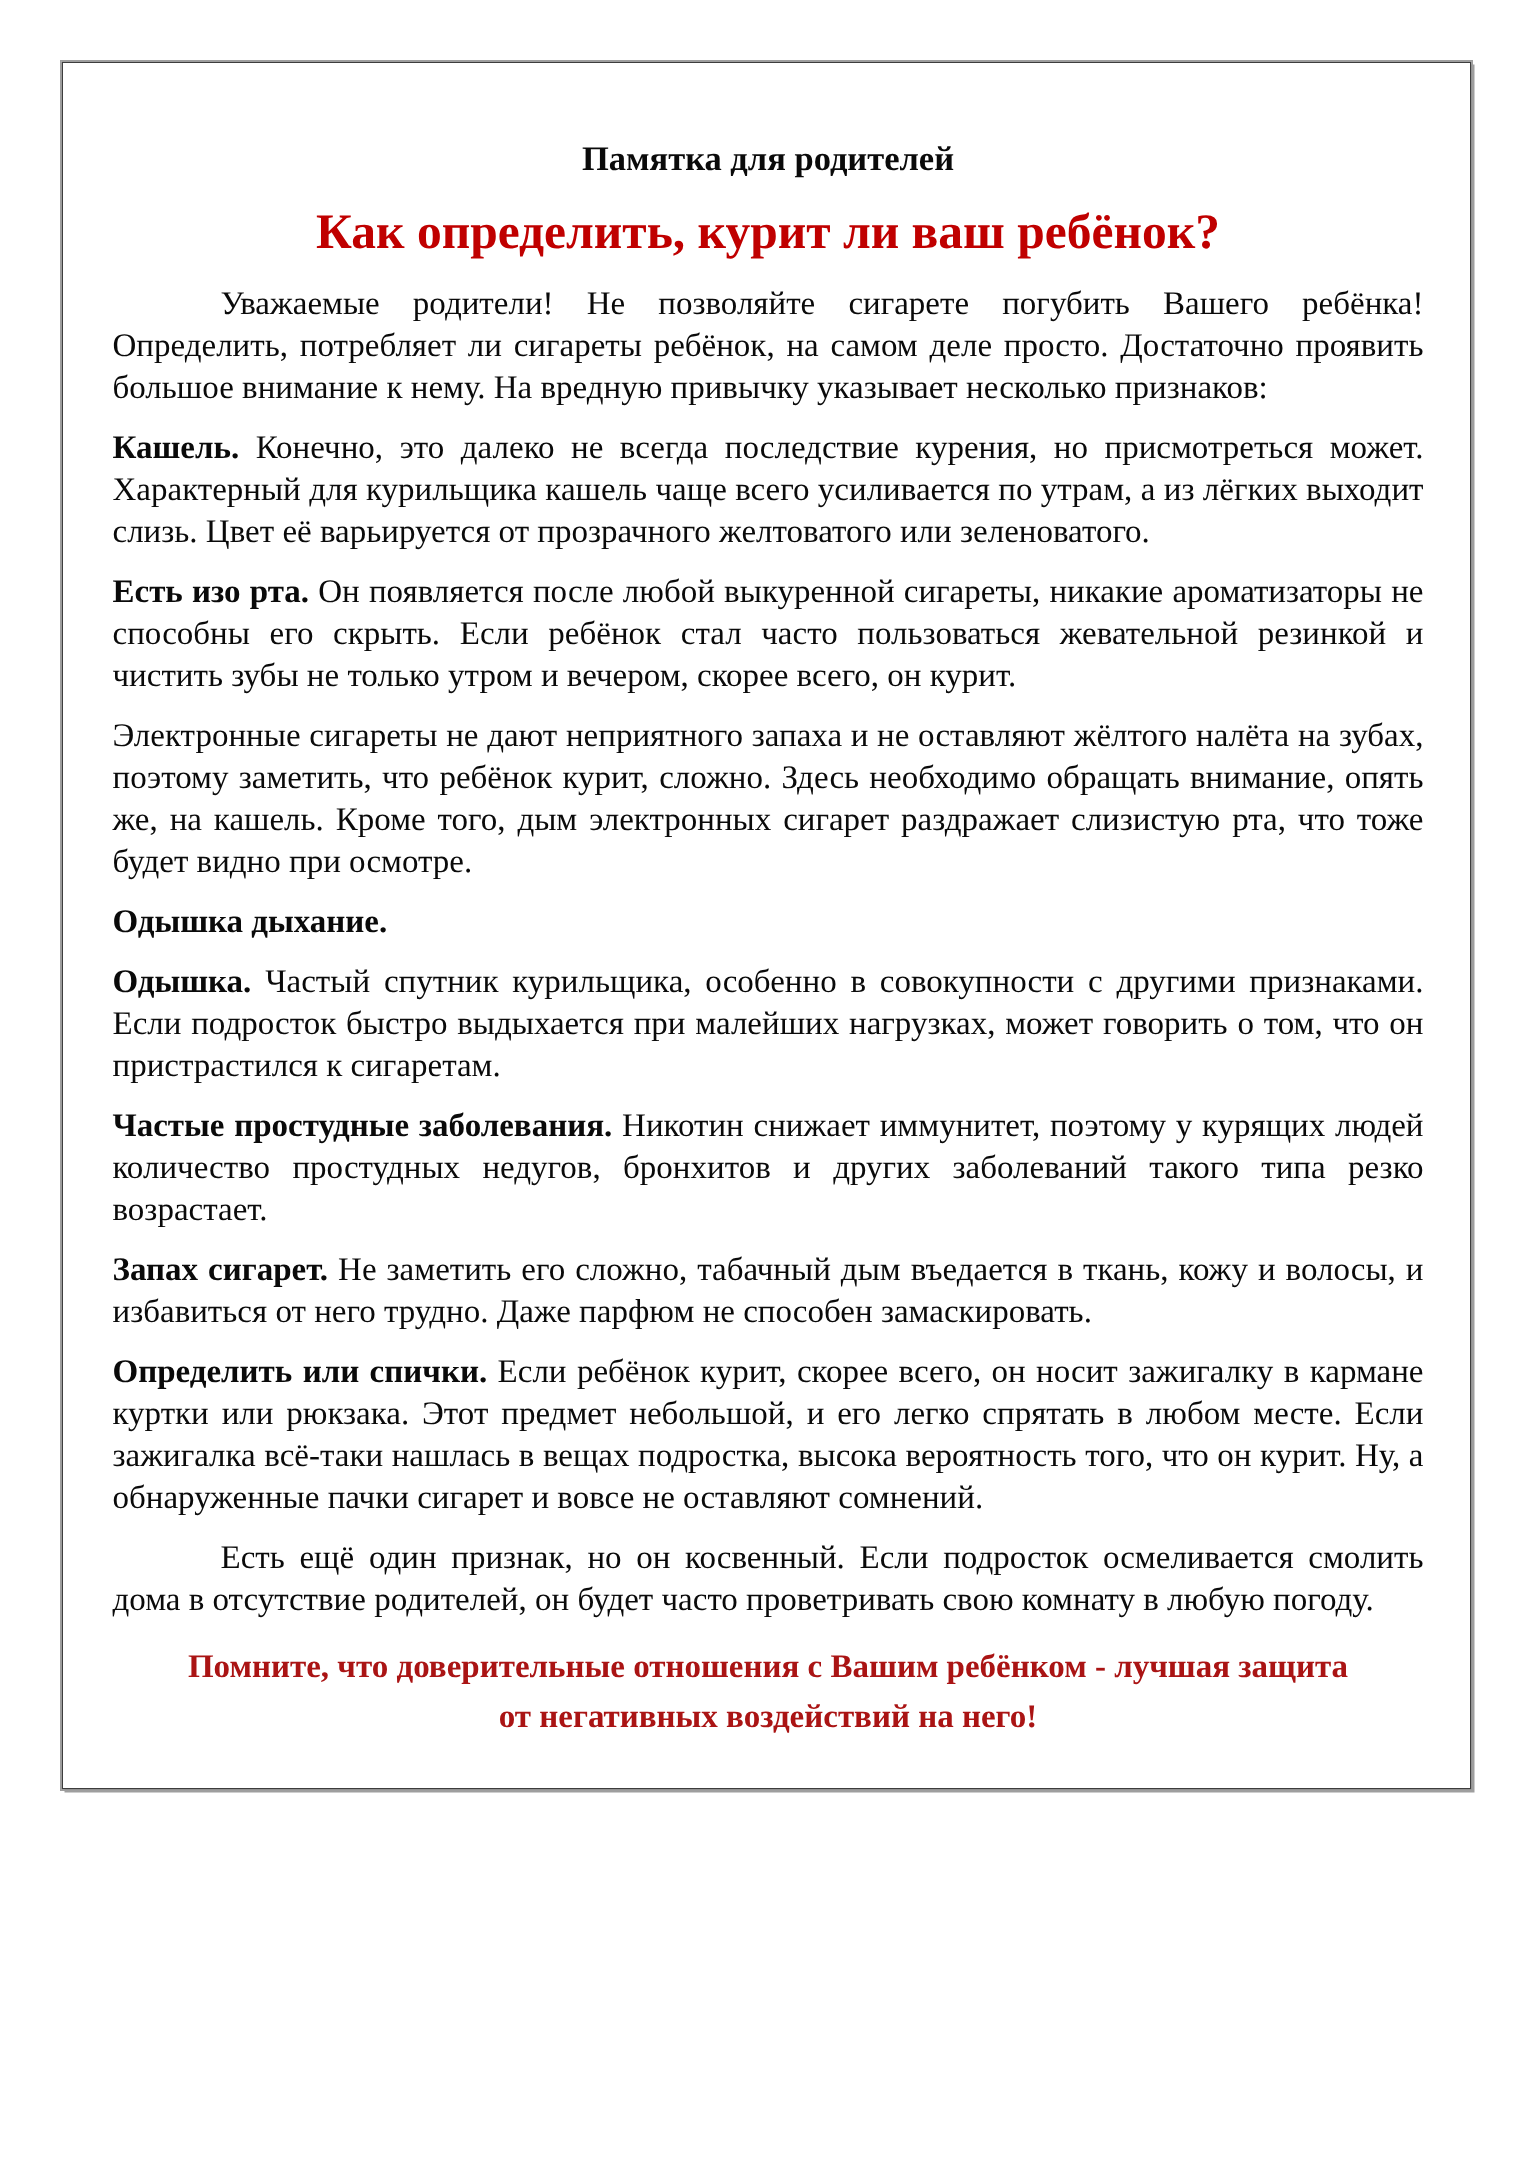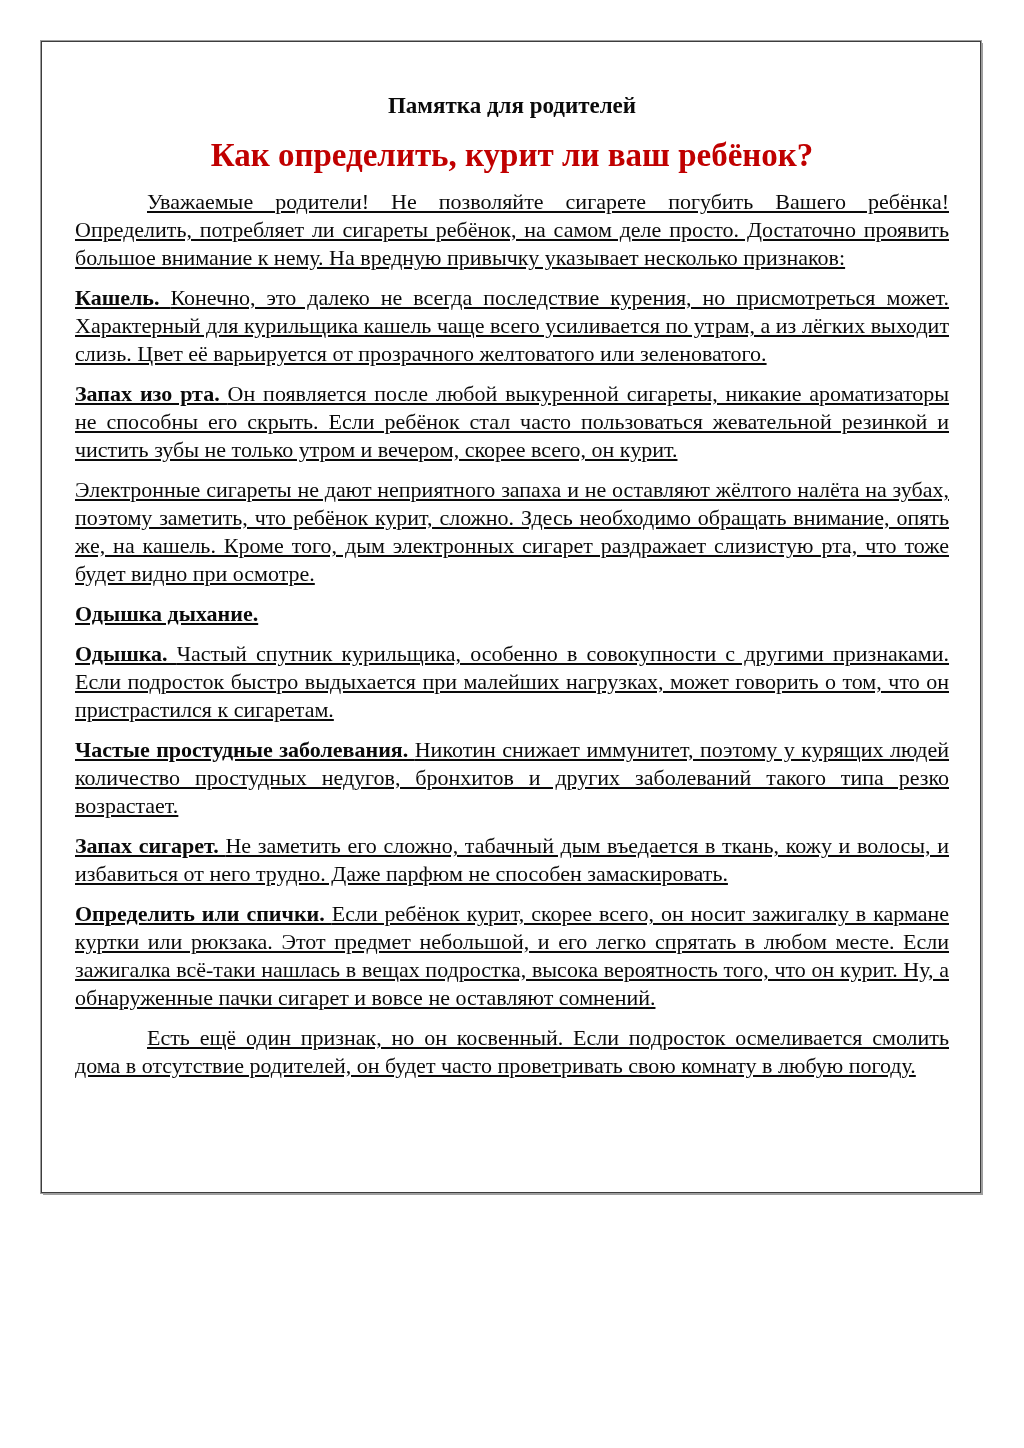--- a/index.html
+++ b/index.html
@@ -47,21 +47,20 @@
     font-size:33px;
     line-height:42px;
     color:var(--heading-red);
     margin:0 0 12px 0;
   }
   .para{
     font-size:22px;
     line-height:28px;
     text-align:justify;
     margin:0 0 12px 0;
-    text-decoration:underline;
   }
   .para.indent{ text-indent:72px; }
   .lead{ font-weight:bold;margin-top:13px; }
   .footer-note{
     font-weight:bold;
     font-size:22px;
     line-height:33px;
     text-align:center;
     color:var(--footer-red);
     max-width:800px;
@@ -75,31 +74,32 @@
   <div class="content">
 
     <p class="kicker">Памятка для родителей</p>
 
     <h1 class="doc-title">Как определить, курит ли ваш ребёнок?</h1>
 
     <p class="para indent"><span>Уважаемые родители! Не позволяйте сигарете погубить Вашего ребёнка! Определить, потребляет ли сигареты ребёнок, на самом деле просто. Достаточно проявить большое внимание к нему. На вредную привычку указывает несколько признаков:</span></p>
 
     <p class="para"><b class="lead">Кашель. </b><span>Конечно, это далеко не всегда последствие курения, но присмотреться может. Характерный для курильщика кашель чаще всего усиливается по утрам, а из лёгких выходит слизь. Цвет её варьируется от прозрачного желтоватого или зеленоватого.</span></p>
 
-    <p class="para"><b class="lead">Запах изо рта. </b><span>Он появляется после любой выкуренной сигареты, никакие ароматизаторы не способны его скрыть. Если ребёнок стал часто пользоваться жевательной резинкой и чистить зубы не только утром и вечером, скорее всего, он курит.</span></p>
+    <p class="para"><b class="lead">Есть изо рта. </b><span>Он появляется после любой выкуренной сигареты, никакие ароматизаторы не способны его скрыть. Если ребёнок стал часто пользоваться жевательной резинкой и чистить зубы не только утром и вечером, скорее всего, он курит.</span></p>
 
     <p class="para"><span>Электронные сигареты не дают неприятного запаха и не оставляют жёлтого налёта на зубах, поэтому заметить, что ребёнок курит, сложно. Здесь необходимо обращать внимание, опять же, на кашель. Кроме того, дым электронных сигарет раздражает слизистую рта, что тоже будет видно при осмотре.</span></p>
 
     <p class="para"><b class="lead">Одышка дыхание.</b></p>
 
     <p class="para"><b class="lead">Одышка. </b><span>Частый спутник курильщика, особенно в совокупности с другими признаками. Если подросток быстро выдыхается при малейших нагрузках, может говорить о том, что он пристрастился к сигаретам.</span></p>
 
     <p class="para"><b class="lead">Частые простудные заболевания. </b><span>Никотин снижает иммунитет, поэтому у курящих людей количество простудных недугов, бронхитов и других заболеваний такого типа резко возрастает.</span></p>
 
     <p class="para"><b class="lead">Запах сигарет. </b><span>Не заметить его сложно, табачный дым въедается в ткань, кожу и волосы, и избавиться от него трудно. Даже парфюм не способен замаскировать.</span></p>
 
     <p class="para"><b class="lead">Определить или спички. </b><span>Если ребёнок курит, скорее всего, он носит зажигалку в кармане куртки или рюкзака. Этот предмет небольшой, и его легко спрятать в любом месте. Если зажигалка всё-таки нашлась в вещах подростка, высока вероятность того, что он курит. Ну, а обнаруженные пачки сигарет и вовсе не оставляют сомнений.</span></p>
 
     <p class="para indent"><span>Есть ещё один признак, но он косвенный. Если подросток осмеливается смолить дома в отсутствие родителей, он будет часто проветривать свою комнату в любую погоду.</span></p>
 
+    <p class="footer-note">Помните, что доверительные отношения с Вашим ребёнком - лучшая защита от негативных воздействий на него!</p>
 
   </div>
 </div>
 
 </body></html>

